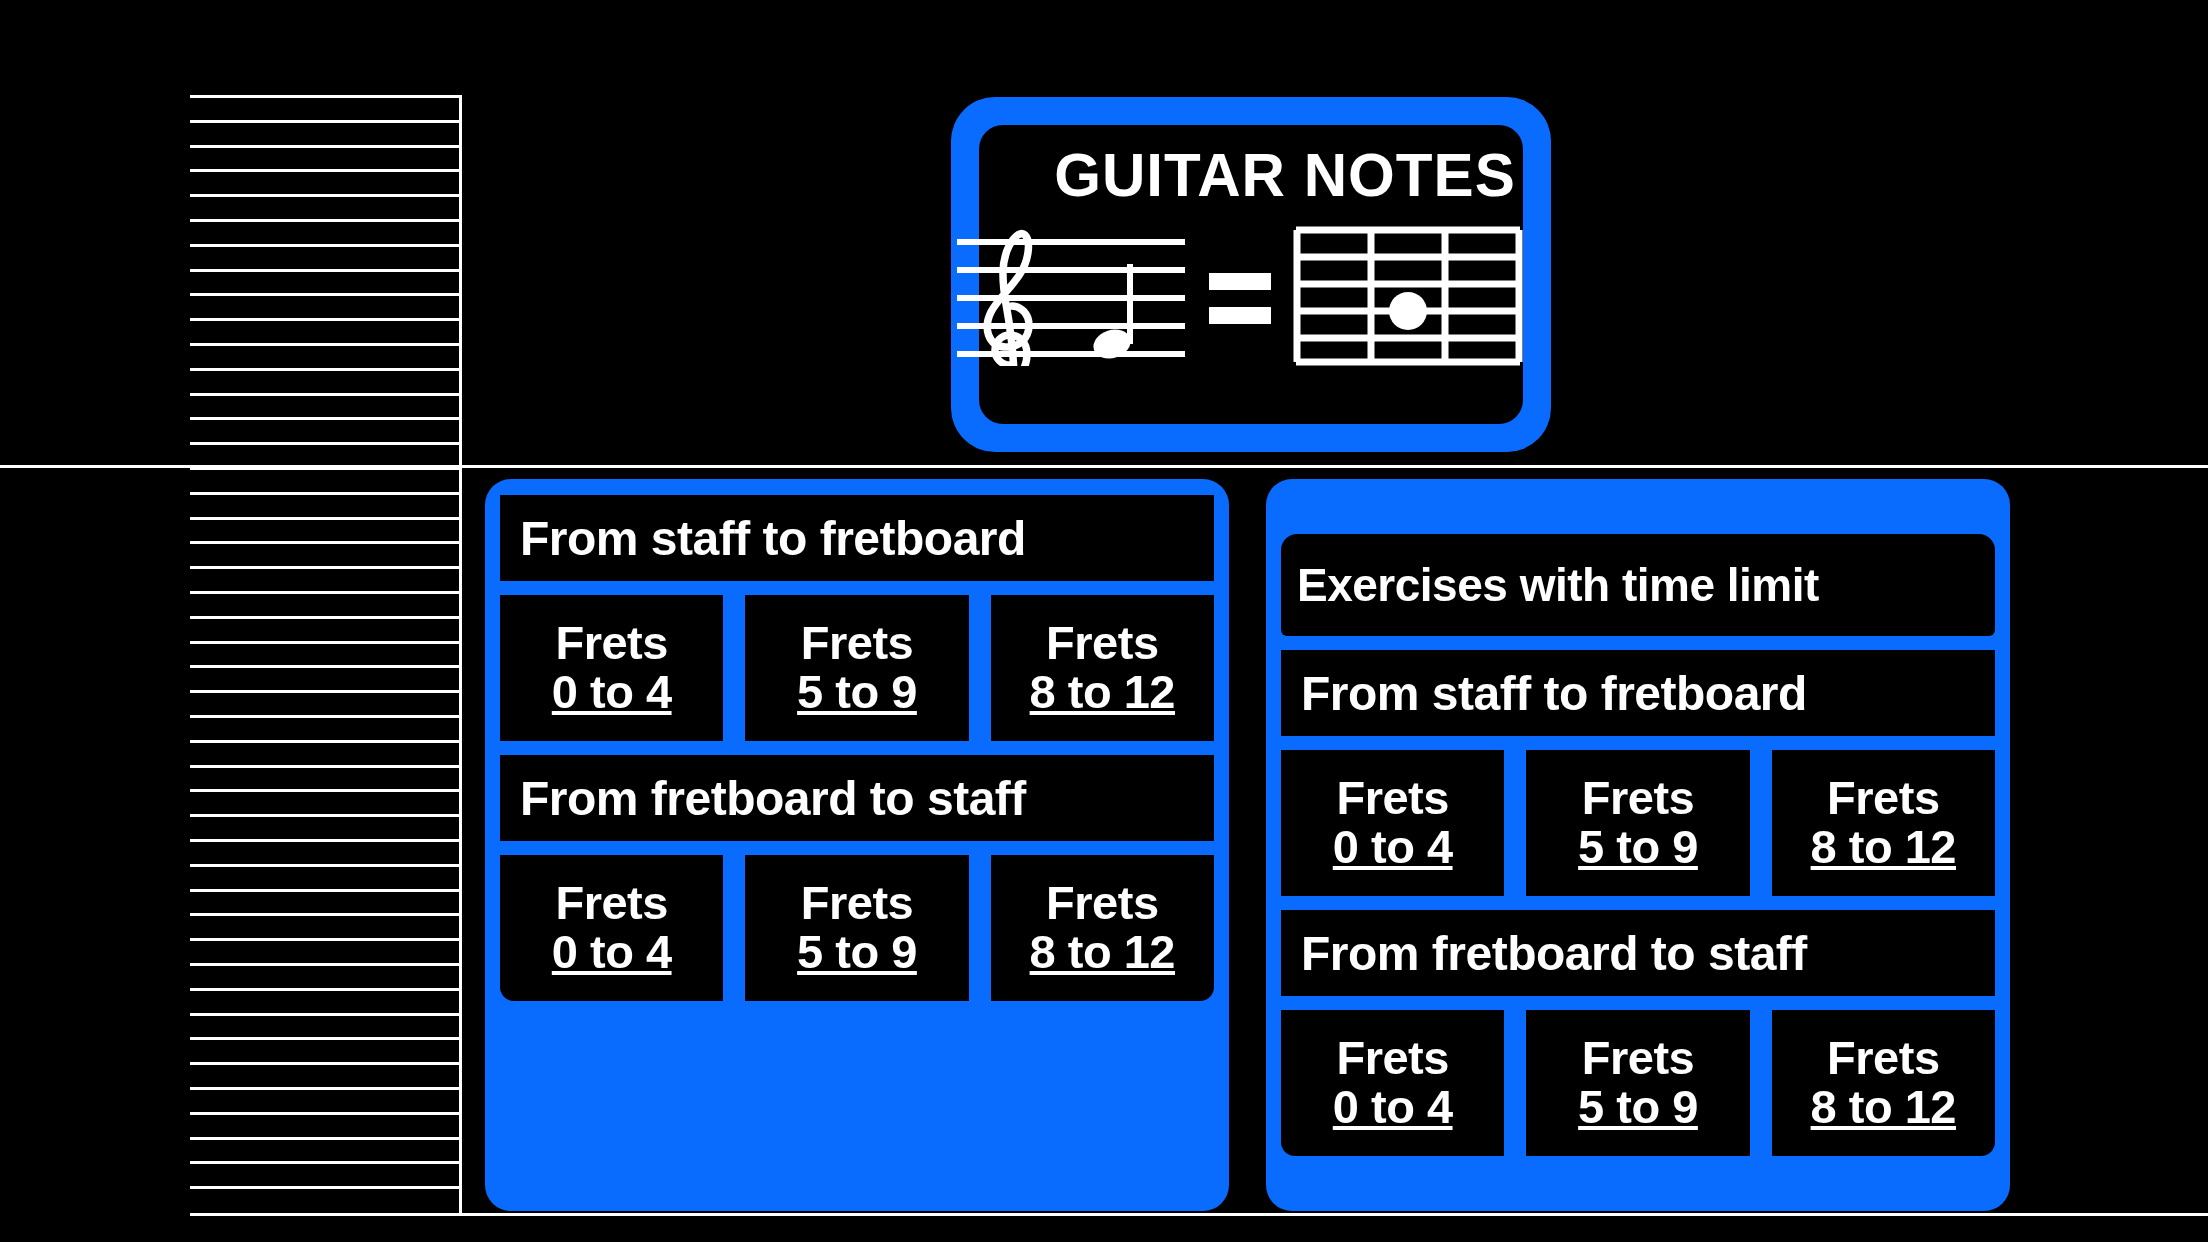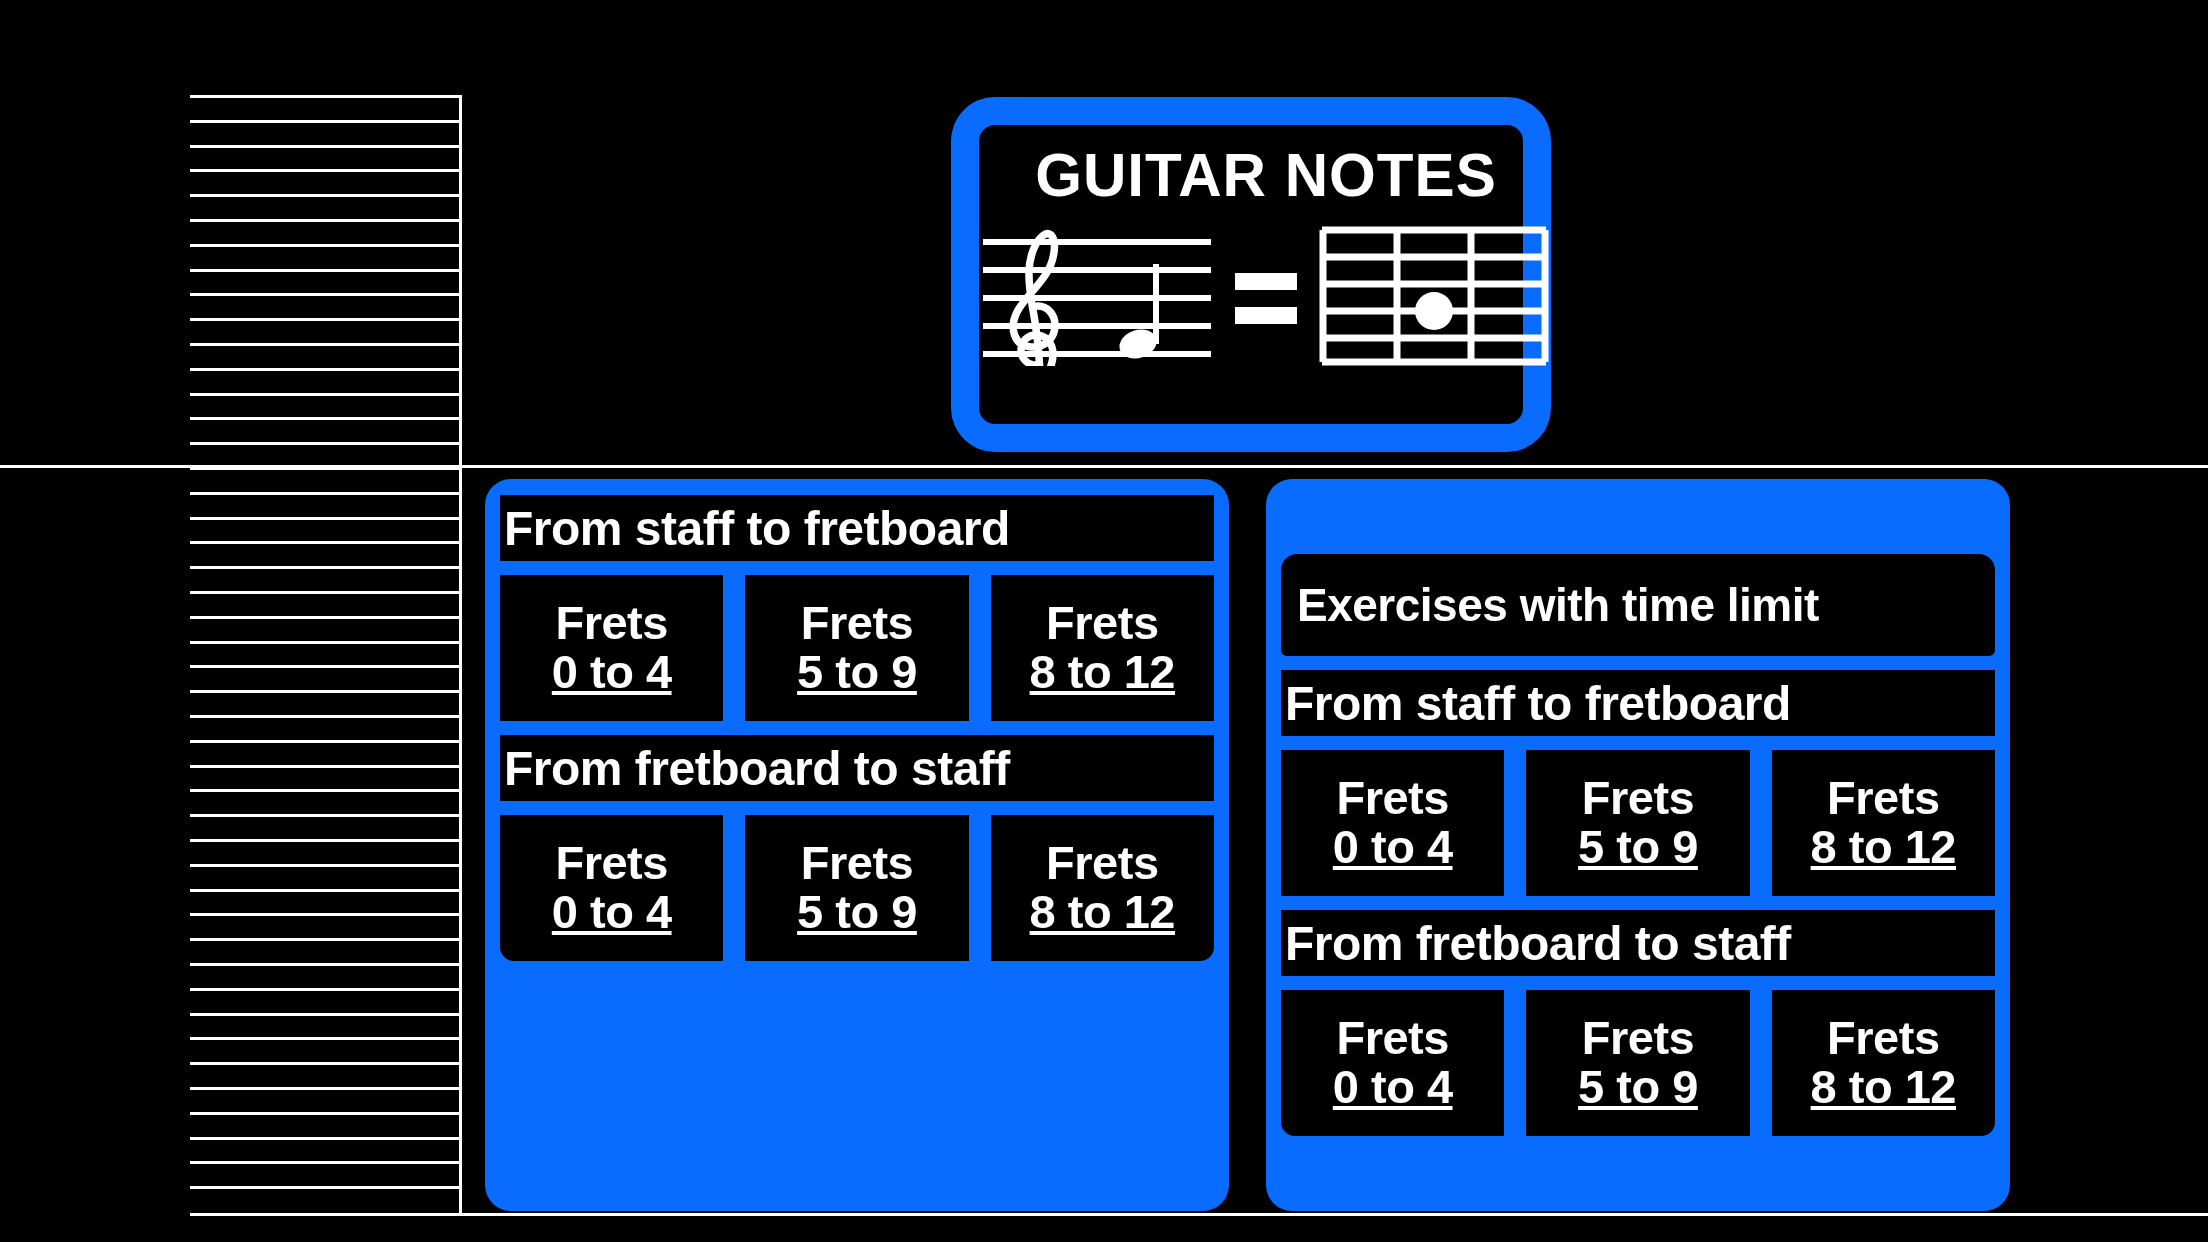--- a/index.html
+++ b/index.html
@@ -69,25 +69,25 @@
     height: 355px;
     background: #0A6BFF;
     border-radius: 44px;
     box-sizing: border-box;
     padding: 28px;
   }
   #logo-inner {
     width: 100%;
     height: 100%;
     background: #000000;
-    border-radius: 16px;
+    border-radius: 24px;
     box-sizing: border-box;
     display: flex;
     flex-direction: column;
-    align-items: center;
+    align-items: flex-end;
     padding-top: 14px;
     padding-left: 30px;
   }
   #logo-title {
     color: #ffffff;
     font-size: 62px;
     font-weight: bold;
     letter-spacing: 1px;
     font-family: "Liberation Sans", sans-serif;
     transform: scaleX(0.97);
@@ -142,24 +142,24 @@
     padding-left: 16px;
     box-sizing: border-box;
     white-space: nowrap;
     letter-spacing: -0.5px;
   }
   .section-title {
     background: #000000;
     color: #ffffff;
     font-size: 48px;
     font-weight: bold;
-    height: 66px;
+    height: 86px;
     display: flex;
     align-items: center;
-    padding-left: 4px;
+    padding-left: 20px;
     box-sizing: border-box;
     white-space: nowrap;
     letter-spacing: -0.5px;
   }
   .fret-row {
     display: flex;
     gap: 22px;
     height: 146px;
   }
   .fret-row.last { border-radius: 0 0 16px 16px; }

